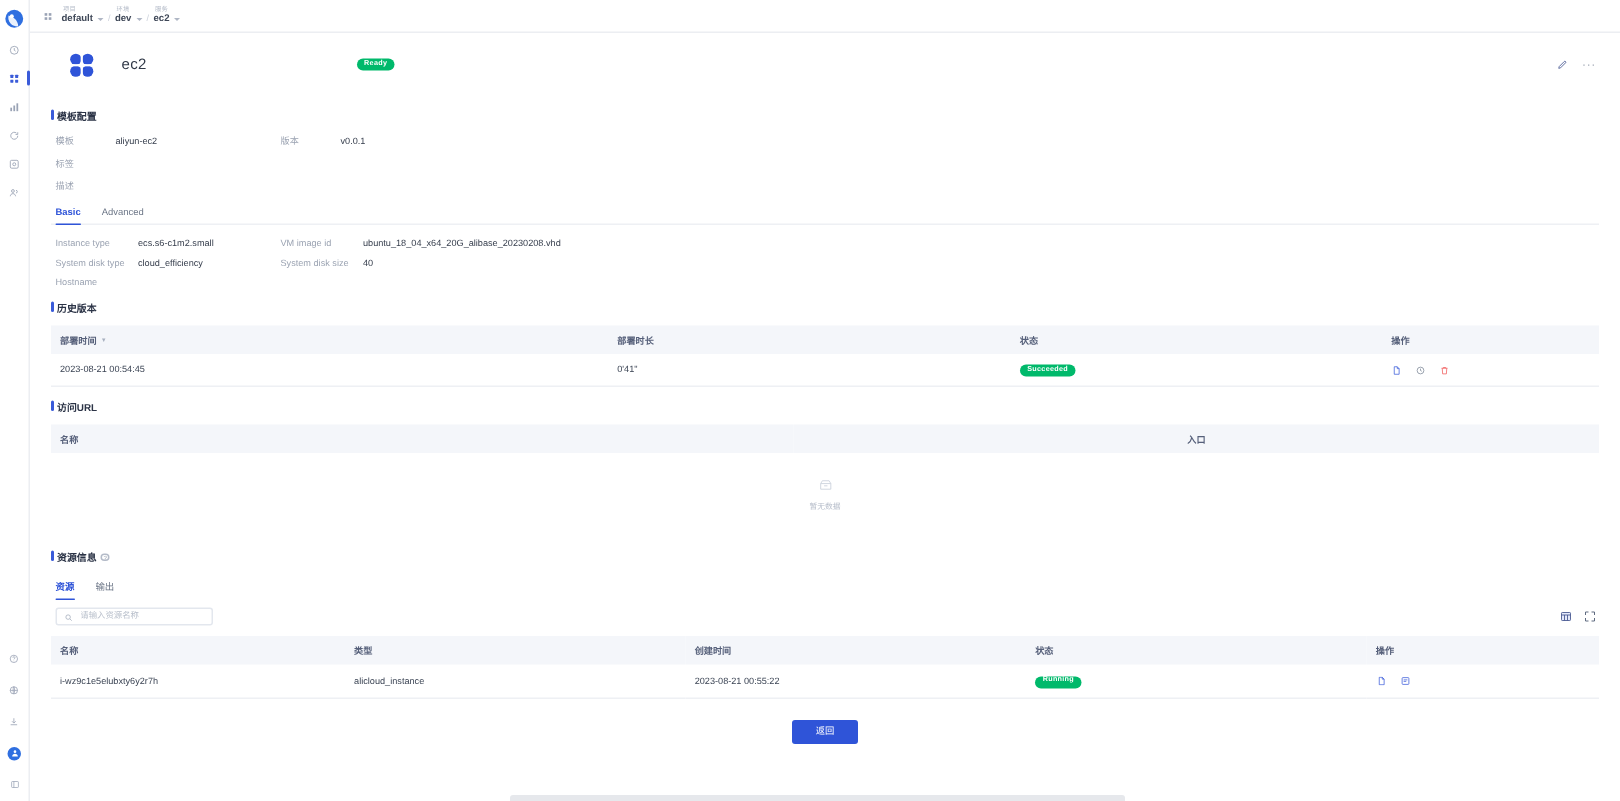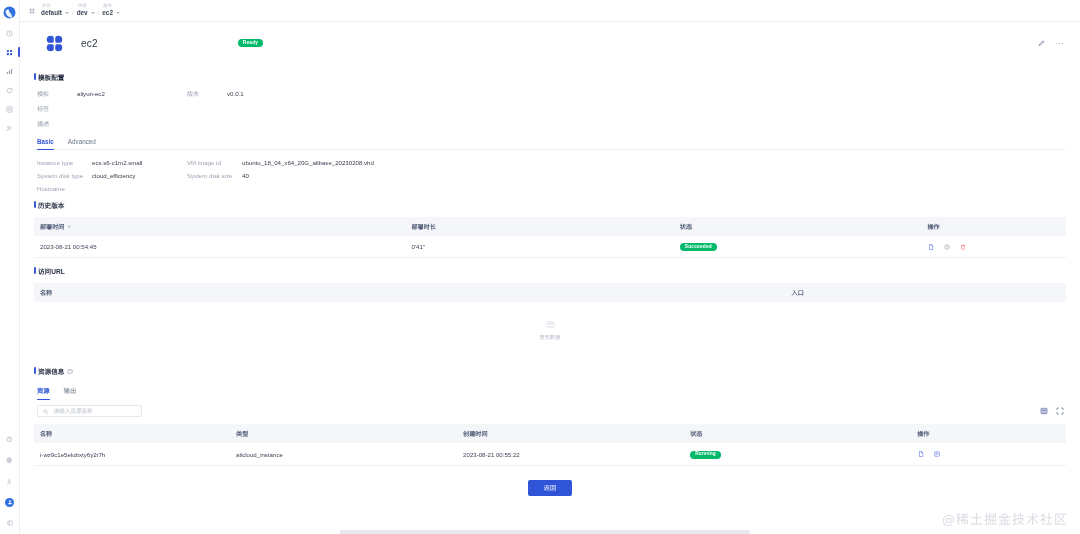--- a/index.html
+++ b/index.html
@@ -581,14 +581,13 @@
 
         <div class="footer">
           <button class="btn-primary">返回</button>
         </div>
 
         <div class="under-sheet"></div>
       </div>
     </div>
   </div>
 
-  <div class="watermark">@稀土掘金技术社区</div>
 </div>
 
 </body></html>

